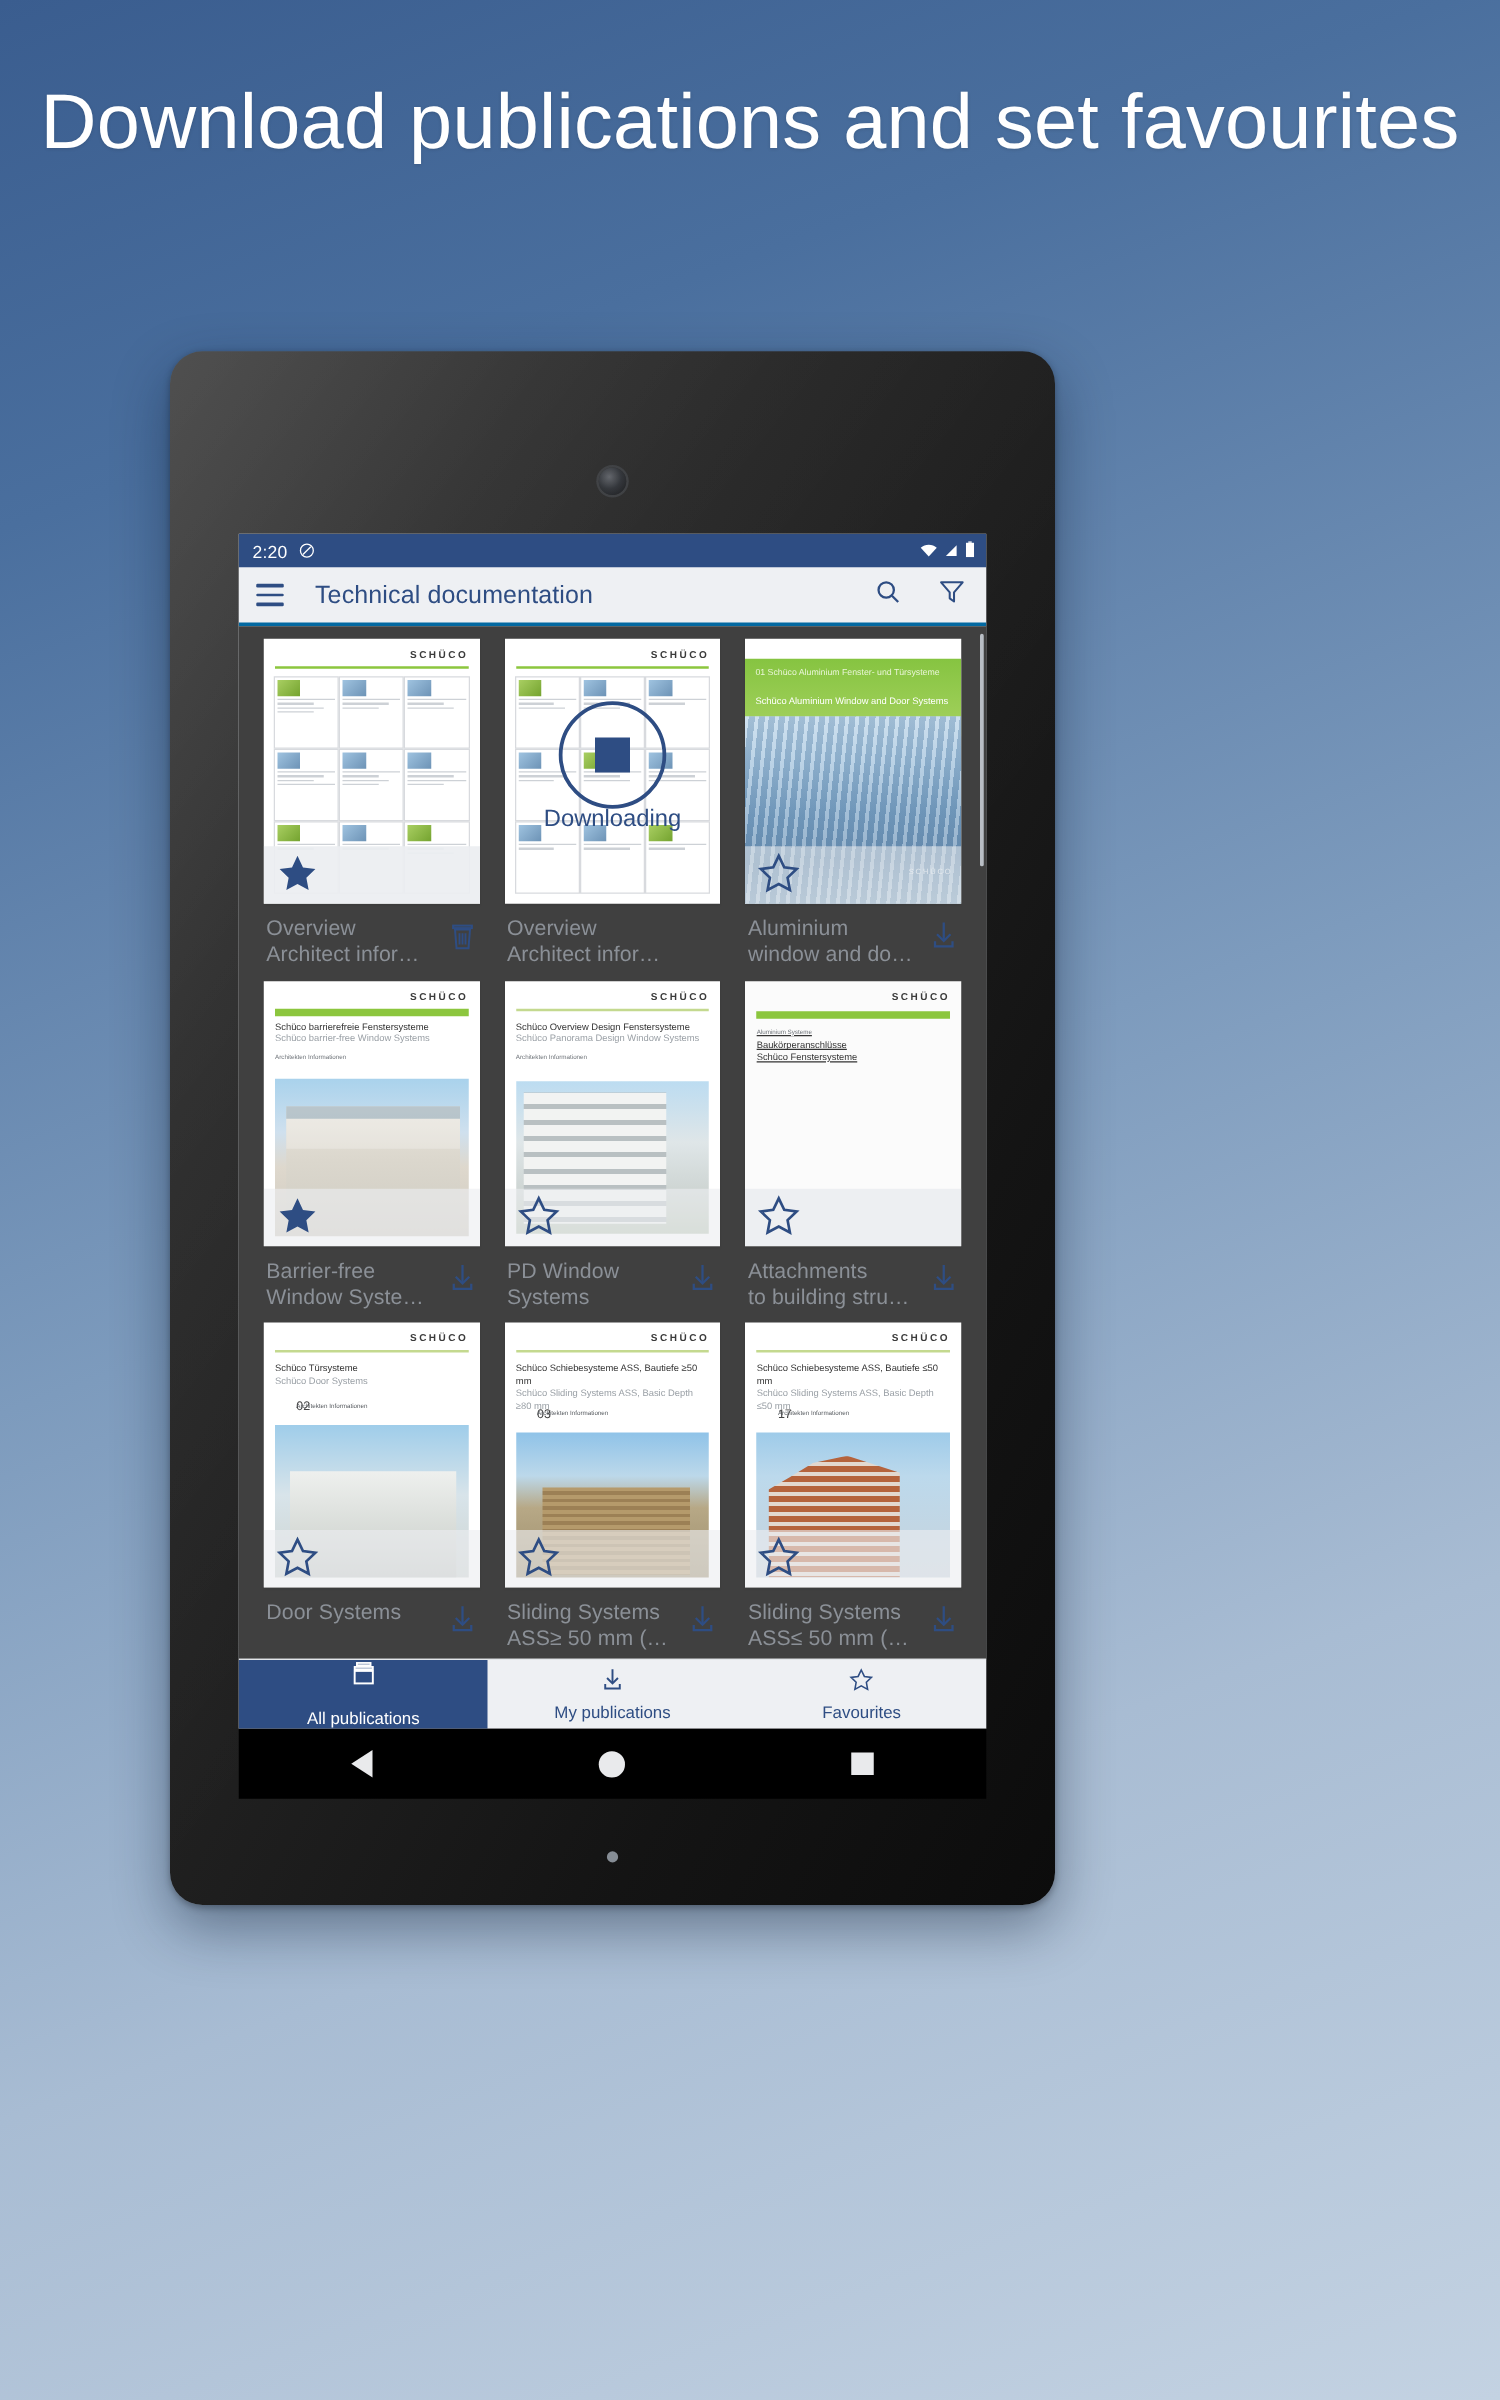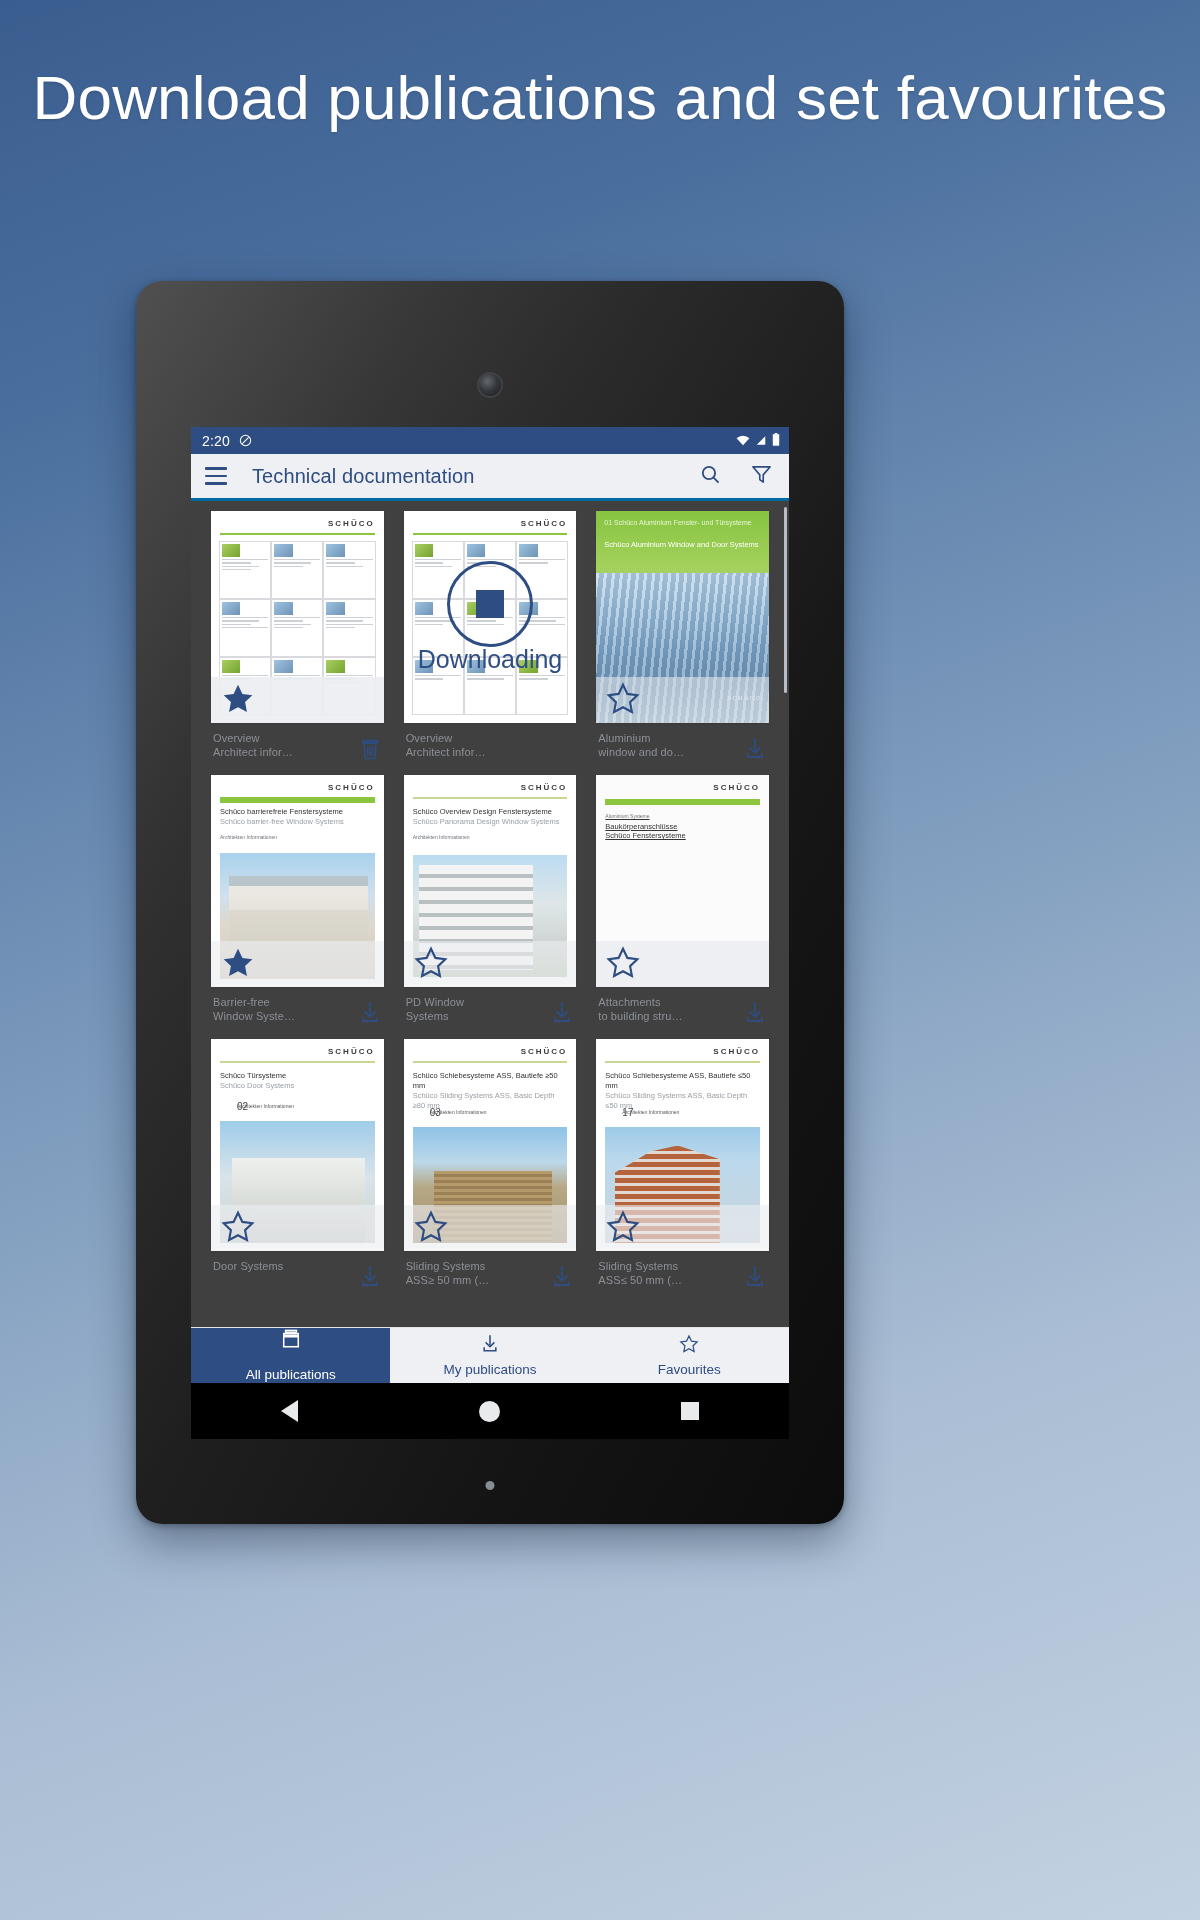--- a/index.html
+++ b/index.html
@@ -158,39 +158,39 @@
     position:absolute; left:0; right:0; bottom:0; height:46px;
     background:rgba(236,238,241,.92);
   }
   .star { position:absolute; left:10px; bottom:7px; width:34px; height:34px; }
 
   .card-foot {
     display:flex; align-items:flex-start; justify-content:space-between;
     padding:9px 2px 0 2px; gap:6px;
   }
   .card-label {
-    color:#8b9097; font-size:11px; line-height:1.25; letter-spacing:.1px;
+    color:#8b9097; font-size:17px; line-height:1.25; letter-spacing:.1px;
     white-space:pre-line;
   }
   .card-action { flex:0 0 auto; padding-top:3px; }
 
   
   .dl-overlay { position:absolute; inset:0; }
   .dl-ring {
     position:absolute; left:50%; top:44%; transform:translate(-50%,-50%);
     width:86px; height:86px; border-radius:50%;
     border:3px solid #2e4d83;
   }
   .dl-stop {
     position:absolute; left:50%; top:44%; transform:translate(-50%,-50%);
     width:28px; height:28px; background:#2e4d83;
   }
   .dl-text {
     position:absolute; left:0; right:0; top:63%;
-    text-align:center; color:#2e4d83; font-size:25px;
+    text-align:center; color:#2e4d83; font-size:19px;
   }
 
   
   .scrollbar {
     position:absolute; right:2px; top:6px; width:3px; height:186px;
     background:#b9bec5; border-radius:2px;
   }
 
   
   .tabbar {
@@ -431,21 +431,21 @@
             </div>
           </div>
           <div class="card-foot">
             <div class="card-label">Overview
 Architect infor…</div>
           </div>
         </div>
 
         <div class="card">
           <div class="thumb">
-            <div style="position:absolute;left:0;right:0;top:0;height:62px;background:linear-gradient(180deg,#86c441 0%,#a6d260 100%);padding-left:28px;">
+            <div style="position:absolute;left:0;right:0;top:16px;height:62px;background:linear-gradient(180deg,#86c441 0%,#a6d260 100%);padding-left:28px;">
               <div style="position:absolute;left:8px;right:8px;top:7px;font-size:7px;line-height:1.35;color:#e9f5d6;">
                 <span>01</span> <span>Schüco Aluminium Fenster- und Türsysteme</span>
               </div>
               <div style="position:absolute;left:8px;right:8px;top:29px;font-size:7.5px;line-height:1.35;color:#ffffff;">Schüco Aluminium Window and Door Systems</div>
             </div>
             <div class="photo ph-glass" style="left:0;right:0;top:62px;bottom:0;"></div>
             <div style="position:absolute;right:7px;bottom:22px;font-size:6px;letter-spacing:1.5px;color:#e8eef4;opacity:.85;">SCHÜCO</div>
             <div class="fav-bar" style="background:rgba(236,238,241,.55);"></div>
             <span class="star">
               <svg width="34" height="34" viewBox="0 0 24 24">

